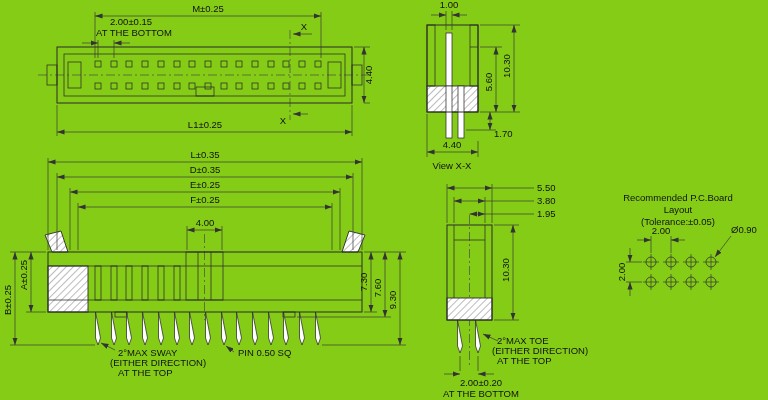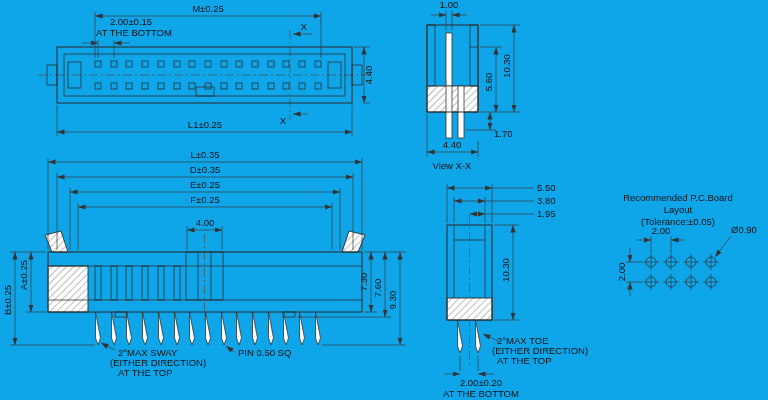--- a/index.html
+++ b/index.html
@@ -1,16 +1,16 @@
 <!DOCTYPE html>
 <html><head>
 <meta charset="utf-8">
 <style>
   html,body{margin:0;padding:0;background:#ffffff;}
-  .stage{position:relative;width:768px;height:400px;background:#0ea5e9;overflow:hidden;}
+  .stage{position:relative;width:768px;height:400px;background:#84cc16;overflow:hidden;}
   svg{display:block;}
   .s  {stroke:#2b2b2b;stroke-width:1;fill:none;}
   .s2 {stroke:#2b2b2b;stroke-width:0.75;fill:none;}
   .sw {stroke:#2b2b2b;stroke-width:0.75;fill:#ffffff;}
   .d  {stroke:#3a3a3a;stroke-width:0.7;fill:none;}
   .c  {stroke:#4a4a4a;stroke-width:0.7;fill:none;stroke-dasharray:9 3 2 3;}
   .h  {fill:url(#hatch);stroke:#2b2b2b;stroke-width:0.9;}
   text{font-family:"Liberation Sans","DejaVu Sans",sans-serif;font-size:9.5px;fill:#111;}
   .tm {text-anchor:middle;}
   .ts {text-anchor:start;}

